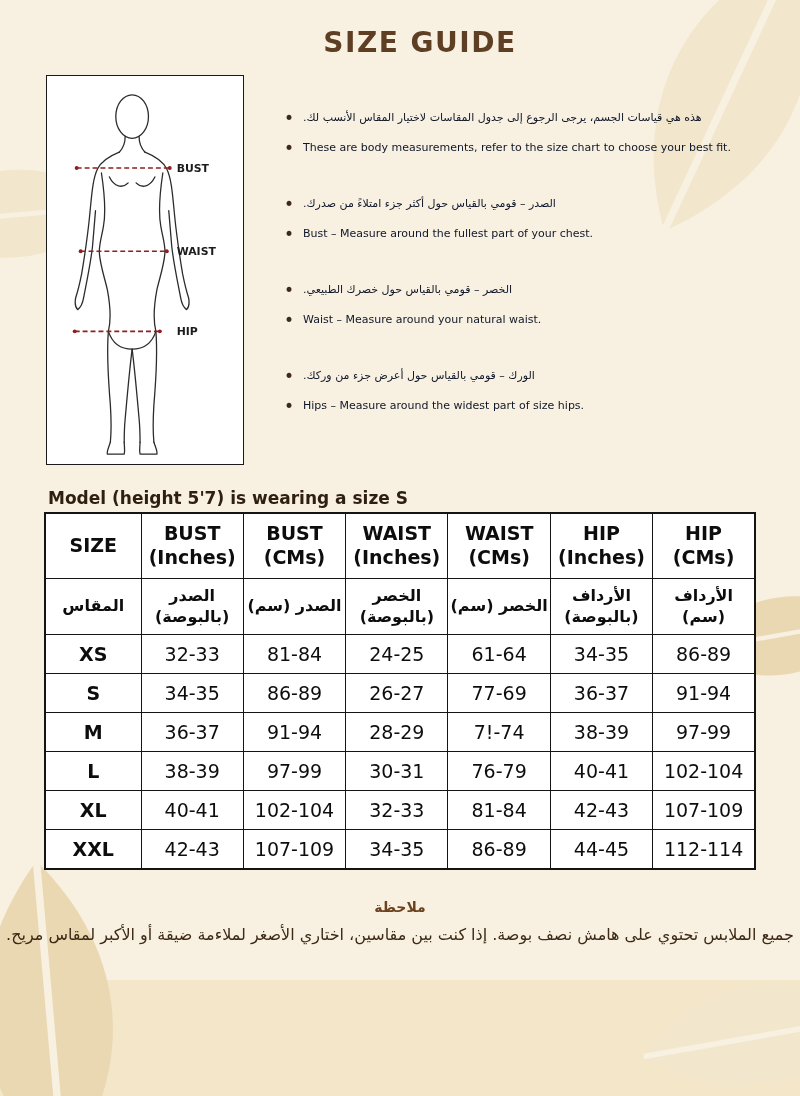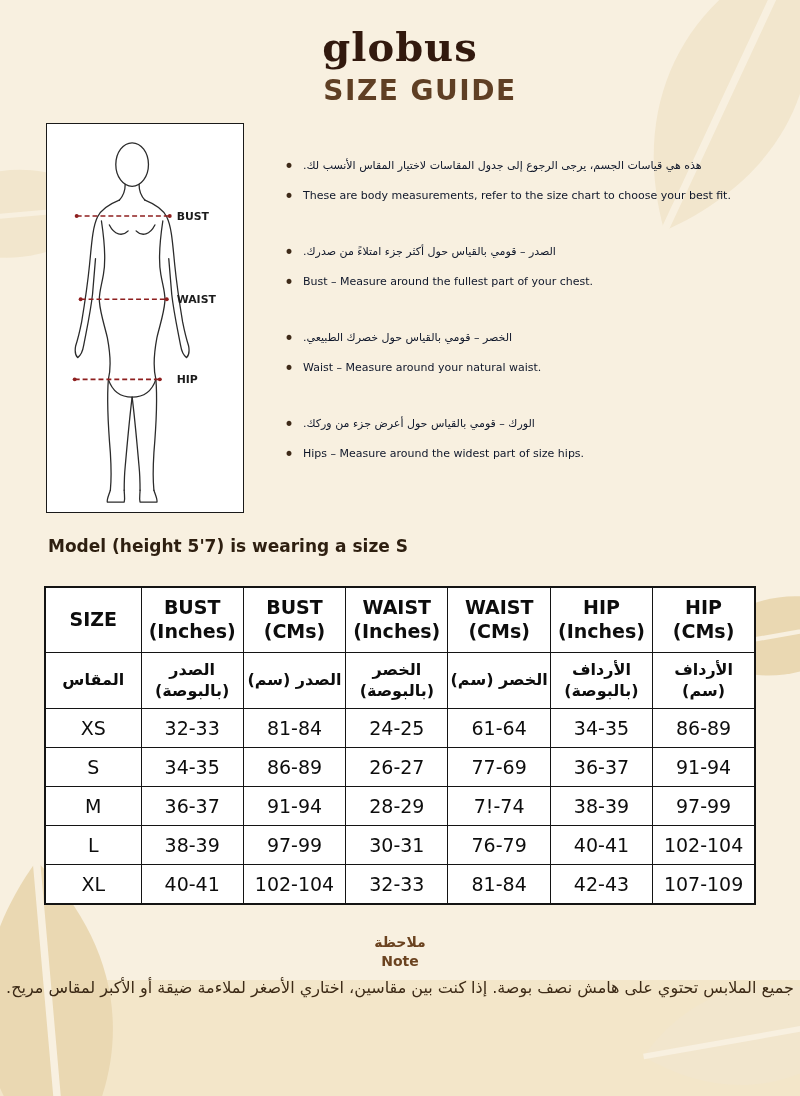--- a/index.html
+++ b/index.html
@@ -23,26 +23,26 @@
 
   .instructions{flex:1;list-style:none;margin:0;padding:30px 0 0 0;}
   .instructions li{margin-bottom:30px;}
   .line{display:flex;gap:9px;align-items:flex-start;margin-bottom:4px;}
   .dot{font-size:17px;line-height:26px;color:#3e2a18;flex:none;}
   .txt{font-size:11px;line-height:26px;color:#0f172a;}
   .rtl{direction:rtl;unicode-bidi:isolate;text-align:left;}
 
   .model-note{margin:20px 0 0 48px;font-size:17px;font-weight:600;color:#2e1f10;line-height:26px;}
 
-  table.size-table{width:712px;margin:27px auto 0;border-collapse:collapse;background:#ffffff;table-layout:fixed;border:2px solid #141414;}
+  table.size-table{width:712px;margin:1px auto 0;border-collapse:collapse;background:#ffffff;table-layout:fixed;border:2px solid #141414;}
   .size-table th,.size-table td{border:1.5px solid #141414;text-align:center;vertical-align:middle;color:#0d0d0d;}
   .size-table th.en{font-size:19px;font-weight:700;padding:8px 2px;white-space:pre-line;line-height:1.25;}
   .size-table th.ar{font-size:16px;font-weight:700;padding:6px 2px;white-space:pre-line;line-height:1.35;direction:rtl;}
   .size-table td{font-size:19px;padding:8px 2px;}
-  .size-table td.size-cell{font-weight:400;text-align:center;}
+  .size-table td.size-cell{font-weight:700;text-align:center;}
 
   .note-section{margin-top:28px;text-align:center;}
   .note-title{font-size:14px;font-weight:700;color:#6b4320;line-height:1.35;}
   .note-body{font-size:16px;color:#3c2a16;line-height:1.5;}
   .rtl-center{direction:rtl;unicode-bidi:isolate;text-align:center;}
 </style>
 </head>
 <body>
 
 <div class="page">
@@ -75,21 +75,20 @@
   <div class="decor" style="bottom:-35px;right:-55px;width:190px;height:190px;transform:rotate(35deg);">
     <svg class="leaf leaf-light" viewBox="0 0 100 100">
         <path class="blade" d="M6 94 C6 46 38 10 94 6 C90 56 58 90 6 94 Z"></path>
         <path class="vein" d="M6 94 C32 68 64 36 94 6"></path>
       </svg>
   </div>
 
   <div class="content">
 
     <header>
-      <div class="logo">globus</div>
       <div class="page-title">SIZE GUIDE</div>
     </header>
 
     <section class="top-section">
 
       <div class="figure-box">
         <svg viewBox="0 0 198 390">
           <g fill="none" stroke="#2b2b2b" stroke-width="1.3" stroke-linecap="round" stroke-linejoin="round">
             <ellipse cx="86" cy="40" rx="16.5" ry="22"></ellipse>
             <path d="M79 60 C79 67 77 72 73 76 M93 60 C93 67 95 72 99 76"></path>
@@ -254,24 +253,32 @@
         </tr>
         <tr>
           <td class="size-cell">XL</td>
           <td>40-41</td>
           <td>102-104</td>
           <td>32-33</td>
           <td>81-84</td>
           <td>42-43</td>
           <td>107-109</td>
         </tr>
+        <tr>
+          <td class="size-cell">XXL</td>
+          <td>42-43</td>
+          <td>107-109</td>
+          <td>34-35</td>
+          <td>86-89</td>
+          <td>44-45</td>
+          <td>112-114</td>
+        </tr>
       </tbody>
     </table>
 
     <footer class="note-section">
       <div class="note-title rtl-center">ملاحظة</div>
-      <div class="note-title">Note</div>
       <div class="note-body rtl-center" style="margin-top:6px;">جميع الملابس تحتوي على هامش نصف بوصة. إذا كنت بين مقاسين، اختاري الأصغر لملاءمة ضيقة أو الأكبر لمقاس مريح.</div>
 
     </footer>
 
   </div>
 </div>
 
 </body></html>

